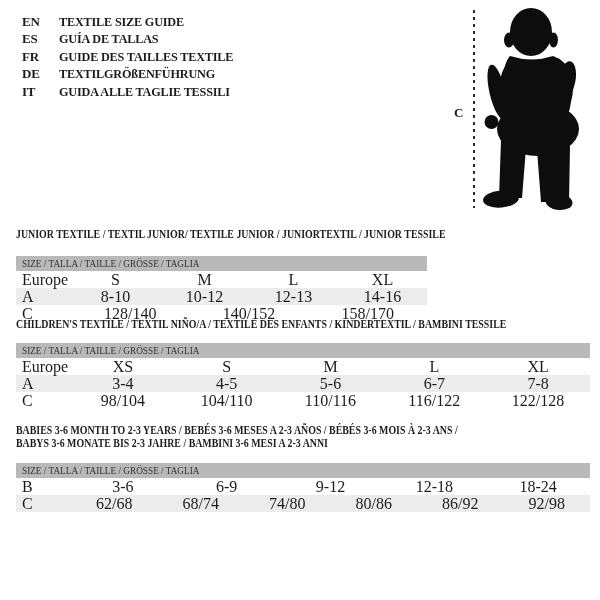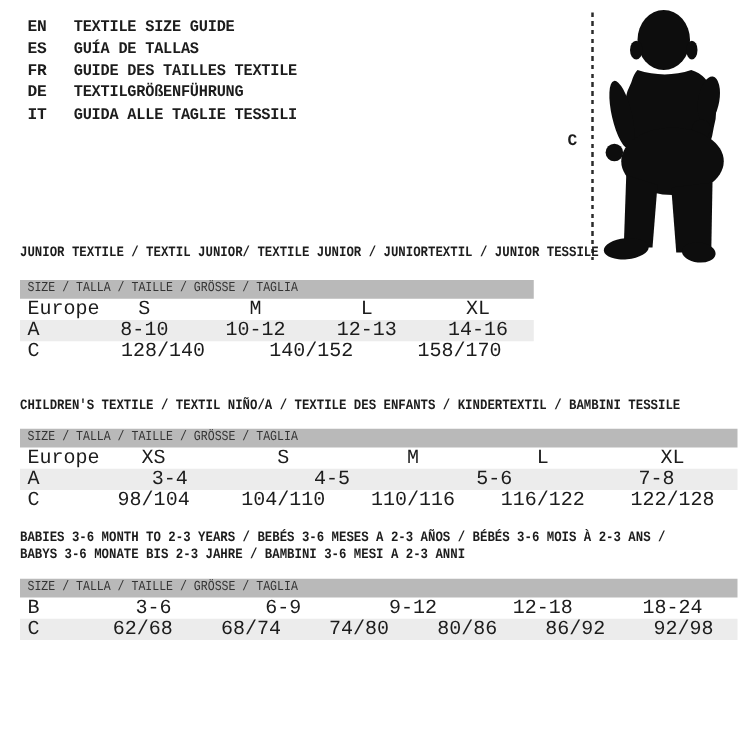--- a/index.html
+++ b/index.html
@@ -1,37 +1,37 @@
 <!DOCTYPE html>
 <html style="--bar: #b9b9b9; --shade: #ececec; --sil: #0d0d0d; --text: #1c1c1c;"><head>
 <meta charset="utf-8">
 <style>
   :root{
     --bar:#b9b9b9; --shade:#ececec; --sil:#0d0d0d; --text:#1c1c1c;
   }
   html,body{margin:0;padding:0;background:#fff;}
   .page{position:relative;width:600px;height:600px;background:#ffffff;overflow:hidden;
-        font-family:Liberation Mono, monospace;color:var(--text);}
+        font-family:Liberation Serif, serif;color:var(--text);}
 
   
   .lang-list{position:absolute;top:13px;left:22px;font-weight:bold;font-size:13px;letter-spacing:-0.2px;}
   .lang-row{display:flex;line-height:17.4px;}
   .lang-code{width:37px;flex:0 0 37px;}
   .lang-text{display:inline-block;transform:scaleX(0.94);transform-origin:0 50%;white-space:nowrap;}
 
   
   .dashed-line{position:absolute;left:473px;top:10px;width:2px;height:198px;
     background:repeating-linear-gradient(to bottom,#2b2b2b 0 3.5px,transparent 3.5px 7px);}
   .c-label{position:absolute;left:454px;top:105px;font-weight:bold;font-size:13px;}
   .baby{position:absolute;left:480px;top:0;width:120px;height:212px;}
   .baby *{fill:var(--sil);}
 
   
   .section{position:absolute;left:16px;}
-  .s1{top:196px;} .s2{top:318px;} .s3{top:424px;}
+  .s1{top:228px;} .s2{top:318px;} .s3{top:424px;}
   .tbl-title{font-weight:bold;font-size:11.5px;line-height:13px;}
   .tbl-title > div{transform:scaleX(0.86);transform-origin:0 50%;white-space:nowrap;}
   .tbl{margin-top:15px;width:574px;}
   .s1 .tbl{width:411px;}
   .s2 .tbl{margin-top:12px;}
   .s3 .tbl{margin-top:13px;}
   .size-bar{height:15px;line-height:15px;background:var(--bar);padding-left:6px;font-size:11px;color:#333;}
   .size-bar span{display:inline-block;transform:scaleX(0.84);transform-origin:0 50%;white-space:nowrap;}
   .trow{display:flex;height:17px;line-height:17px;font-size:16px;}
   .trow.shaded{background:var(--shade);}
@@ -130,20 +130,21 @@
             <div class="tcell">S</div>
             <div class="tcell">M</div>
             <div class="tcell">L</div>
             <div class="tcell">XL</div>
           </div>
           <div class="trow shaded">
             <div class="tlabel">A</div>
             <div class="tcell">3-4</div>
             <div class="tcell">4-5</div>
             <div class="tcell">5-6</div>
+            <div class="tcell">6-7</div>
             <div class="tcell">7-8</div>
           </div>
           <div class="trow">
             <div class="tlabel">C</div>
             <div class="tcell">98/104</div>
             <div class="tcell">104/110</div>
             <div class="tcell">110/116</div>
             <div class="tcell">116/122</div>
             <div class="tcell">122/128</div>
           </div>

